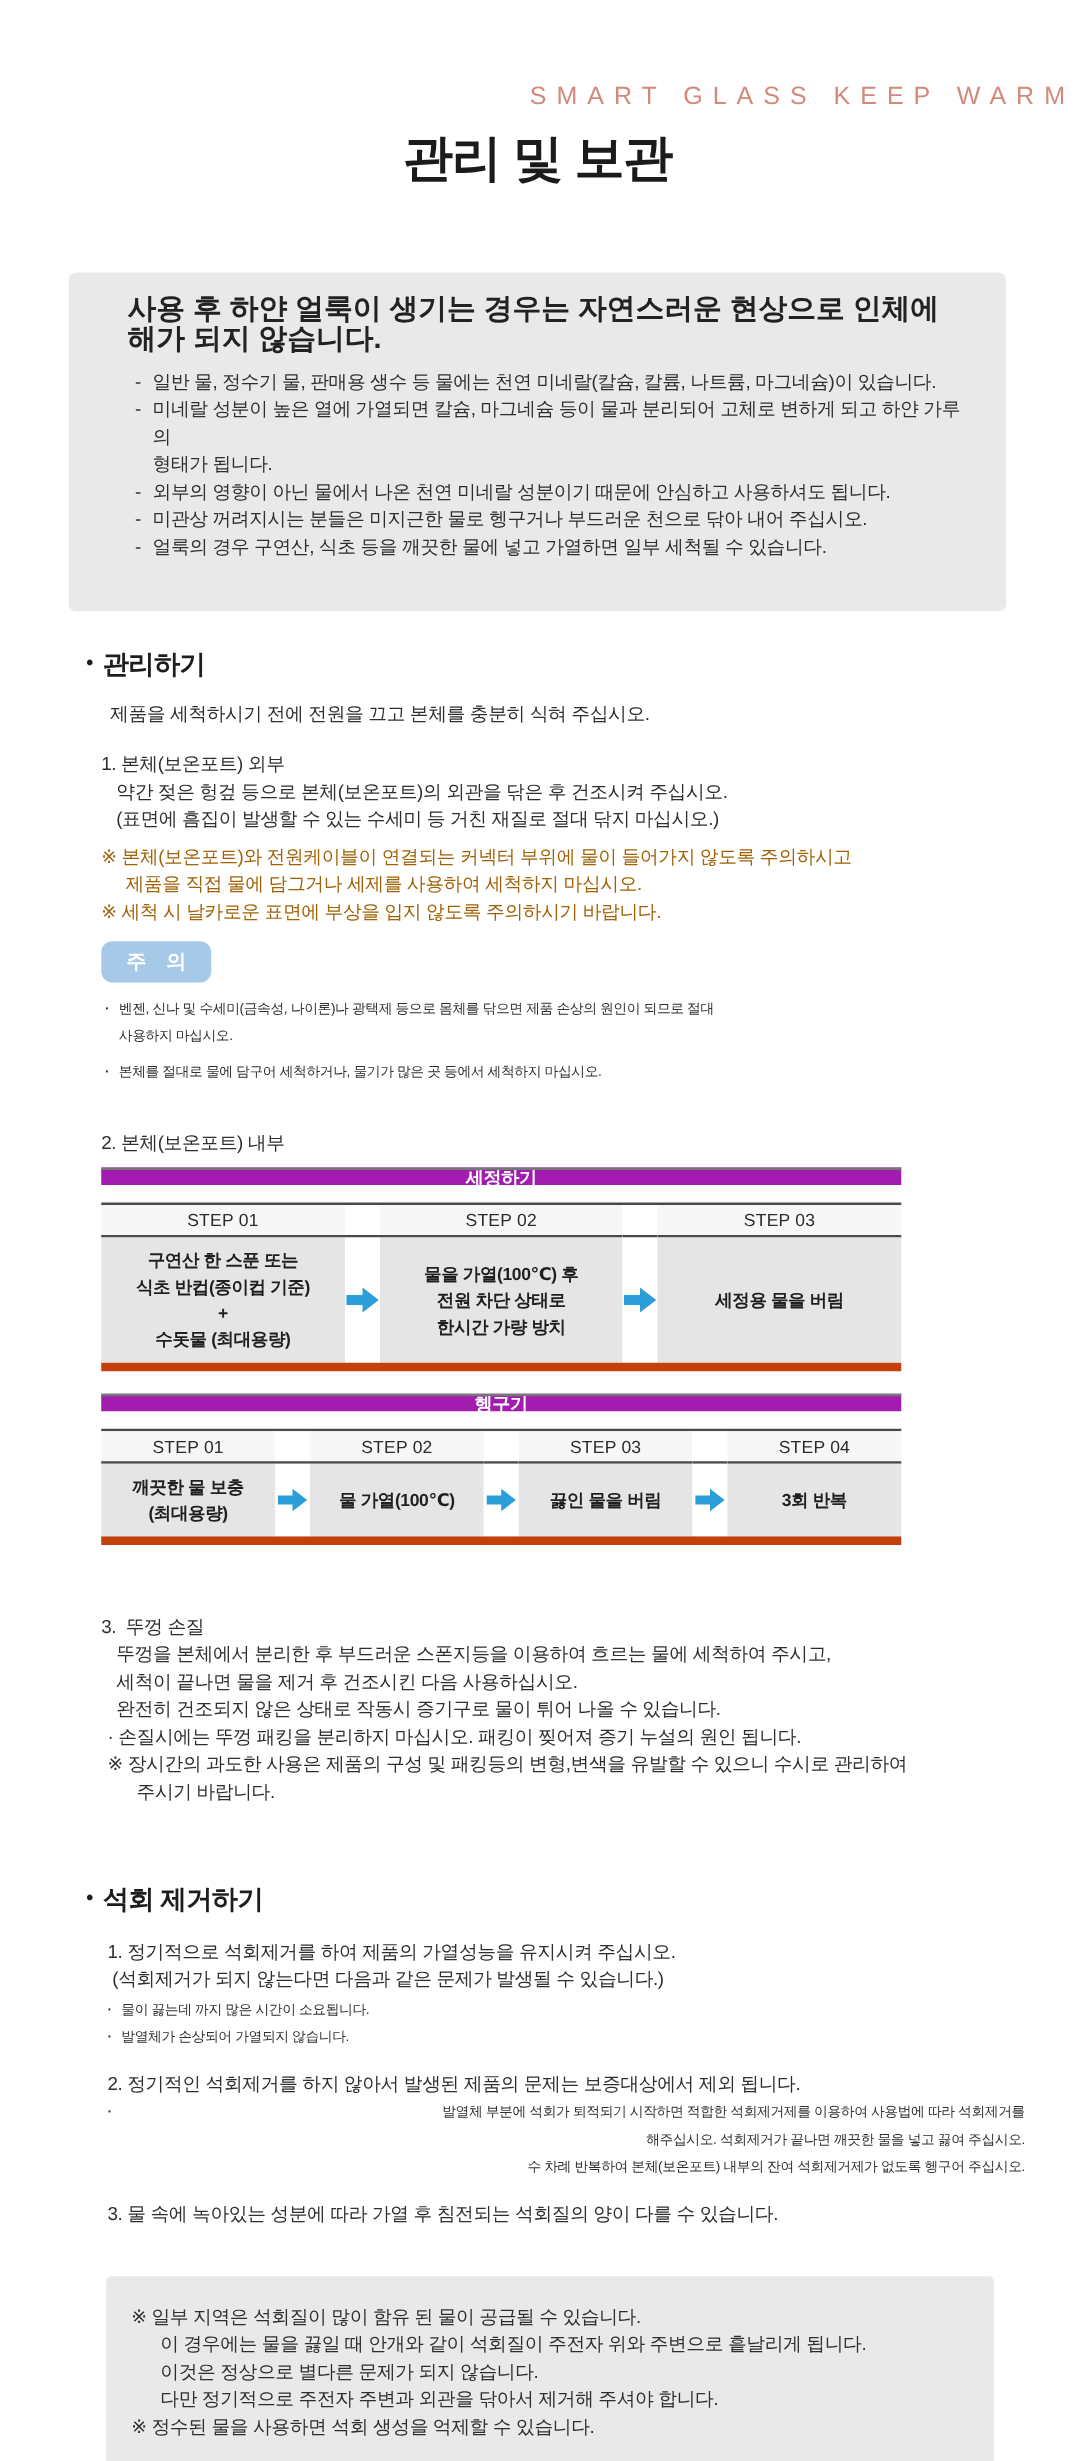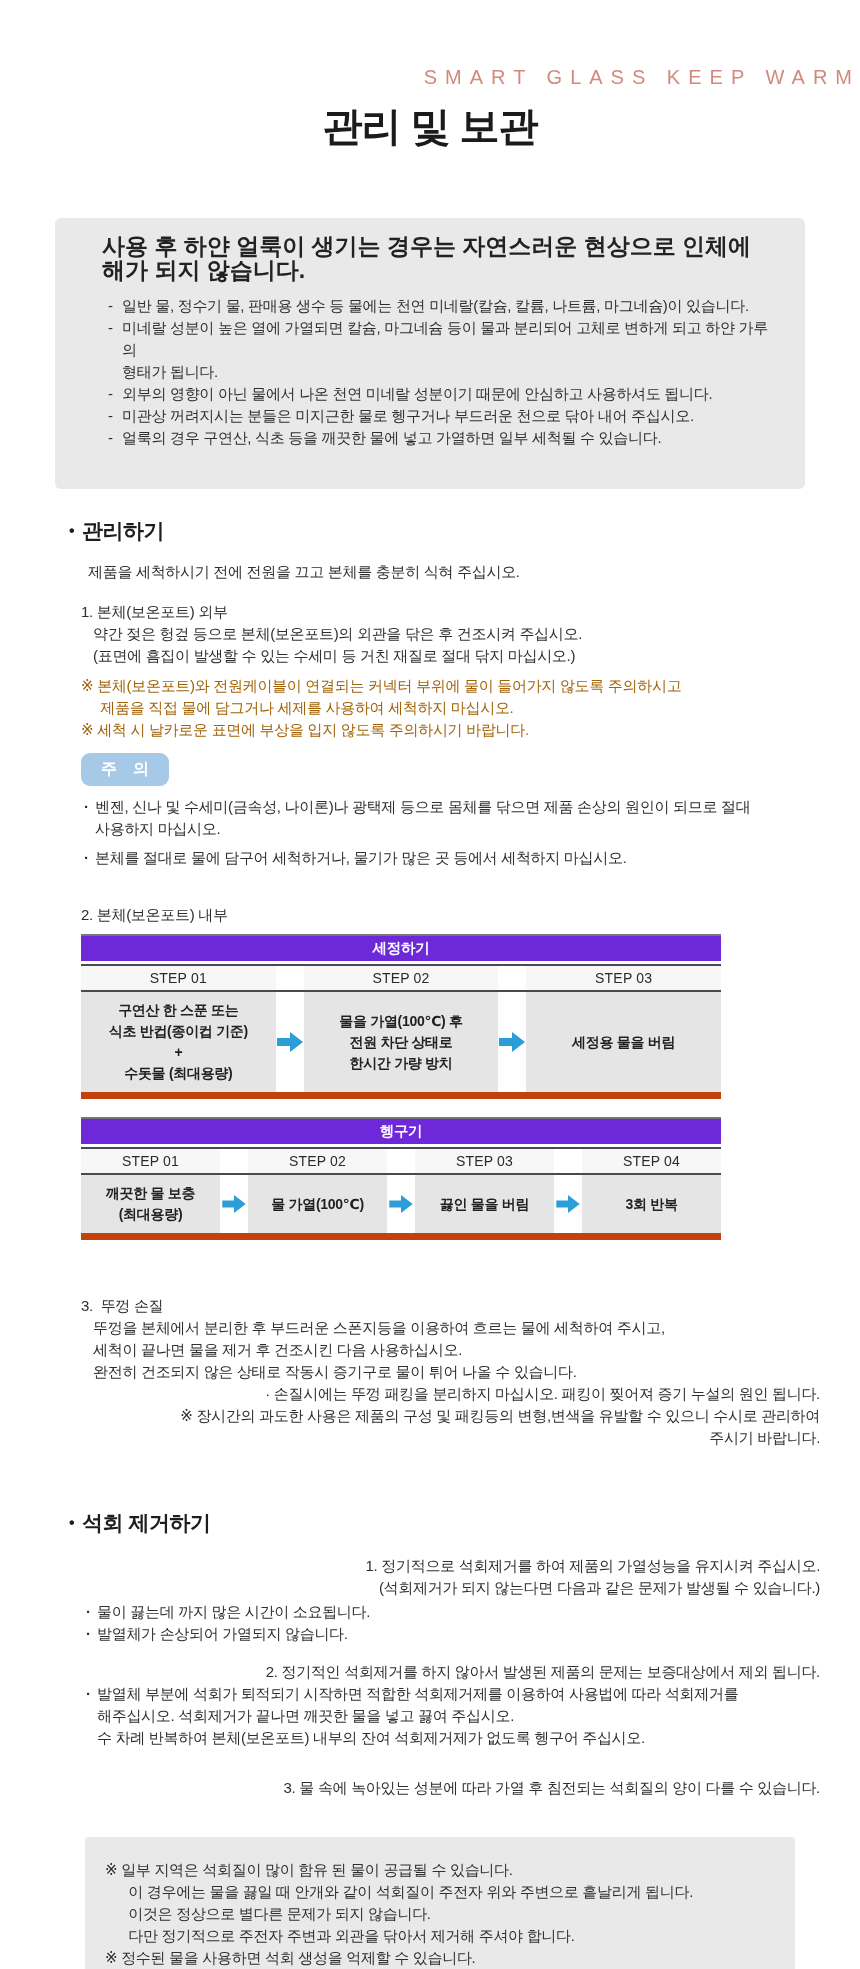--- a/index.html
+++ b/index.html
@@ -37,45 +37,45 @@
   
   .content { padding:0 40px 0 65px; }
 
   .section-heading {
     display:flex; align-items:center; font-size:21px; font-weight:800; color:#1d1d1d;
     letter-spacing:-0.5px;
   }
   .section-heading .bullet { font-size:16px; margin:0 8px 0 4px; }
 
   .para { font-size:15px; line-height:22px; letter-spacing:-0.3px; white-space:pre-wrap; }
-  .ml16 { margin-left:16px; } .ml21 { margin-left:21px;text-align:right; }
+  .ml16 { margin-left:16px; } .ml21 { margin-left:21px; }
   .ml23 { margin-left:23px; } .ml28 { margin-left:28px; }
 
   .blue-note { color:#a16207; }
 
   .caution-badge {
     margin:12px 0 0 16px; width:88px; height:33px; border-radius:9px;
     background:#a7c9e8; color:#ffffff; font-weight:800; font-size:16px;
     letter-spacing:6px; display:flex; align-items:center; justify-content:center;
     padding-left:6px; box-sizing:border-box;font-family:Liberation Serif, serif;
   }
   .caution-list { margin-top:10px; margin-left:19px; }
   .dot-item {
-    position:relative; padding-left:11px; font-size:15px; line-height:22px;
+    position:relative; padding-left:11px; font-size:11px; line-height:22px;
     letter-spacing:-0.3px; white-space:pre-line; margin-bottom:7px;
   }
   .dot-item::before { content:"·"; position:absolute; left:0; top:0; font-weight:700; }
 
   
   .flow { margin-left:16px; width:640px; }
   .flow-bar {
-    height:27px; background:#6d28d9; border-top:2px solid #767676;
+    height:14px; background:#a21caf; border-top:2px solid #767676;
     color:#ffffff; font-size:14.5px; font-weight:700;
     display:flex; align-items:center; justify-content:center; letter-spacing:-0.3px;
-    box-sizing:border-box; margin-bottom:3px;
+    box-sizing:border-box; margin-bottom:14px;
   }
   .flow-grid {
     display:grid; border-top:2px solid #4a4a4a; border-bottom:7px solid #c2410c;
   }
   .cols3 { grid-template-columns:1fr 28px 1fr 28px 1fr; }
   .cols4 { grid-template-columns:1fr 28px 1fr 28px 1fr 28px 1fr; }
   .fh {
     background:#f7f7f7; border-bottom:2px solid #4a4a4a; height:24px;
     display:flex; align-items:center; justify-content:center;
     font-size:14px; color:#2a2a2a; letter-spacing:0.2px;
@@ -237,21 +237,21 @@
     <div class="para ml21">1. 정기적으로 석회제거를 하여 제품의 가열성능을 유지시켜 주십시오.
  (석회제거가 되지 않는다면 다음과 같은 문제가 발생될 수 있습니다.)</div>
     <div class="caution-list" style="margin-top:2px; margin-left:21px;">
       <div class="dot-item" style="margin-bottom:0;">물이 끓는데 까지 많은 시간이 소요됩니다.</div>
       <div class="dot-item" style="margin-bottom:0;">발열체가 손상되어 가열되지 않습니다.</div>
     </div>
 
     <div class="sp16"></div>
     <div class="para ml21">2. 정기적인 석회제거를 하지 않아서 발생된 제품의 문제는 보증대상에서 제외 됩니다.</div>
     <div class="caution-list" style="margin-top:0; margin-left:21px;">
-      <div class="dot-item" style="margin-bottom:12px;">발열체 부분에 석회가 퇴적되기 시작하면 적합한 석회제거제를 이용하여 사용법에 따라 석회제거를
+      <div class="dot-item" style="margin-bottom:0;text-align:right;">발열체 부분에 석회가 퇴적되기 시작하면 적합한 석회제거제를 이용하여 사용법에 따라 석회제거를
 해주십시오. 석회제거가 끝나면 깨끗한 물을 넣고 끓여 주십시오.
 수 차례 반복하여 본체(보온포트) 내부의 잔여 석회제거제가 없도록 헹구어 주십시오.</div>
     </div>
 
     <div class="sp16"></div>
     <div class="para ml21">3. 물 속에 녹아있는 성분에 따라 가열 후 침전되는 석회질의 양이 다를 수 있습니다.</div>
 
   </div>
 
   <div class="bottom-box">※ 일부 지역은 석회질이 많이 함유 된 물이 공급될 수 있습니다.

